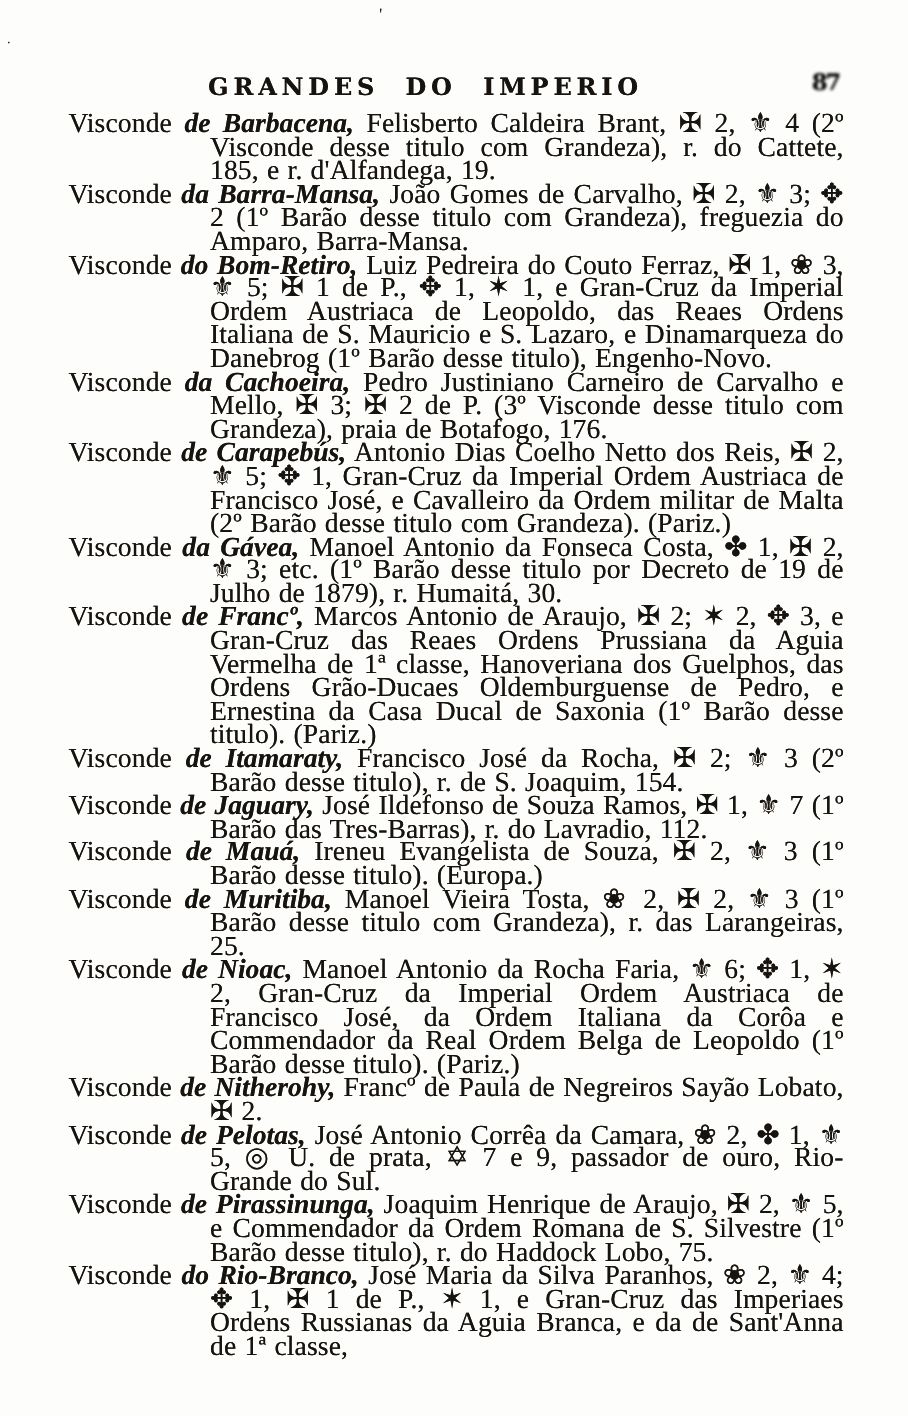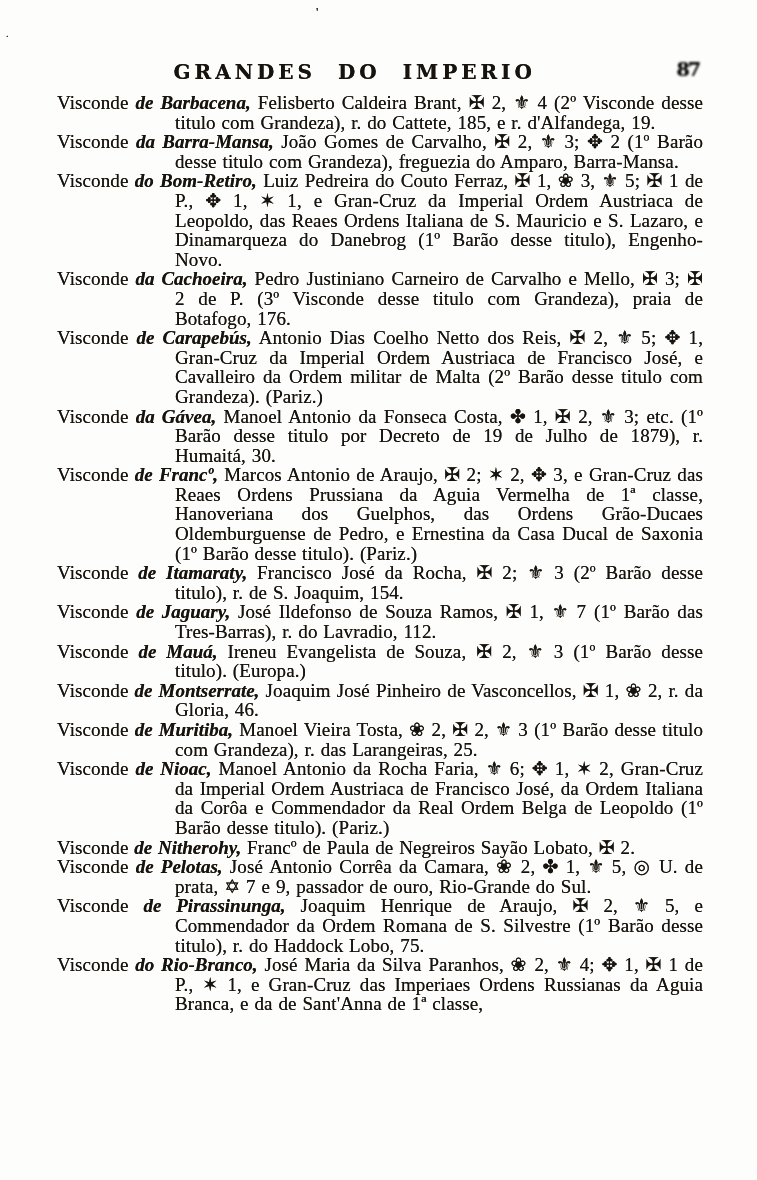--- a/index.html
+++ b/index.html
@@ -48,21 +48,21 @@
     right: 4px;
     top: 0;
     font-family: "DejaVu Serif", serif;
     font-weight: 700;
     font-size: 19px;
     color: #000;
     filter: blur(1.2px);
     letter-spacing: -2px;
   }
   .entries {
-    font-size: 19px;
+    font-size: 23px;
     line-height: 19.6px;
     text-align: justify;
     letter-spacing: 0.1px;
     word-spacing: 1px;
   }
   .entry {
     margin: 0;
     padding-left: 118px;
     text-indent: -118px;
   }
@@ -88,21 +88,20 @@
       <p class="entry"><span class="prefix">Visconde</span> <span class="title">de Barbacena,</span> <span class="body">Felisberto Caldeira Brant, ✠ 2, ⚜ 4 (2º Visconde desse titulo com Grandeza), r. do Cattete, 185, e r. d'Alfandega, 19.</span></p>
       <p class="entry"><span class="prefix">Visconde</span> <span class="title">da Barra-Mansa,</span> <span class="body">João Gomes de Carvalho, ✠ 2, ⚜ 3; ✥ 2 (1º Barão desse titulo com Grandeza), freguezia do Amparo, Barra-Mansa.</span></p>
       <p class="entry"><span class="prefix">Visconde</span> <span class="title">do Bom-Retiro,</span> <span class="body">Luiz Pedreira do Couto Ferraz, ✠ 1, ❀ 3, ⚜ 5; ✠ 1 de P., ✥ 1, ✶ 1, e Gran-Cruz da Imperial Ordem Austriaca de Leopoldo, das Reaes Ordens Italiana de S. Mauricio e S. Lazaro, e Dinamarqueza do Danebrog (1º Barão desse titulo), Engenho-Novo.</span></p>
       <p class="entry"><span class="prefix">Visconde</span> <span class="title">da Cachoeira,</span> <span class="body">Pedro Justiniano Carneiro de Carvalho e Mello, ✠ 3; ✠ 2 de P. (3º Visconde desse titulo com Grandeza), praia de Botafogo, 176.</span></p>
       <p class="entry"><span class="prefix">Visconde</span> <span class="title">de Carapebús,</span> <span class="body">Antonio Dias Coelho Netto dos Reis, ✠ 2, ⚜ 5; ✥ 1, Gran-Cruz da Imperial Ordem Austriaca de Francisco José, e Cavalleiro da Ordem militar de Malta (2º Barão desse titulo com Grandeza). (Pariz.)</span></p>
       <p class="entry"><span class="prefix">Visconde</span> <span class="title">da Gávea,</span> <span class="body">Manoel Antonio da Fonseca Costa, ✤ 1, ✠ 2, ⚜ 3; etc. (1º Barão desse titulo por Decreto de 19 de Julho de 1879), r. Humaitá, 30.</span></p>
       <p class="entry"><span class="prefix">Visconde</span> <span class="title">de Francº,</span> <span class="body">Marcos Antonio de Araujo, ✠ 2; ✶ 2, ✥ 3, e Gran-Cruz das Reaes Ordens Prussiana da Aguia Vermelha de 1ª classe, Hanoveriana dos Guelphos, das Ordens Grão-Ducaes Oldemburguense de Pedro, e Ernestina da Casa Ducal de Saxonia (1º Barão desse titulo). (Pariz.)</span></p>
       <p class="entry"><span class="prefix">Visconde</span> <span class="title">de Itamaraty,</span> <span class="body">Francisco José da Rocha, ✠ 2; ⚜ 3 (2º Barão desse titulo), r. de S. Joaquim, 154.</span></p>
       <p class="entry"><span class="prefix">Visconde</span> <span class="title">de Jaguary,</span> <span class="body">José Ildefonso de Souza Ramos, ✠ 1, ⚜ 7 (1º Barão das Tres-Barras), r. do Lavradio, 112.</span></p>
       <p class="entry"><span class="prefix">Visconde</span> <span class="title">de Mauá,</span> <span class="body">Ireneu Evangelista de Souza, ✠ 2, ⚜ 3 (1º Barão desse titulo). (Europa.)</span></p>
-      <p class="entry"><span class="prefix">Visconde</span> <span class="title">de Montserrate,</span> <span class="body">Joaquim José Pinheiro de Vasconcellos, ✠ 1, ❀ 2, r. da Gloria, 46.</span></p>
       <p class="entry"><span class="prefix">Visconde</span> <span class="title">de Muritiba,</span> <span class="body">Manoel Vieira Tosta, ❀ 2, ✠ 2, ⚜ 3 (1º Barão desse titulo com Grandeza), r. das Larangeiras, 25.</span></p>
       <p class="entry"><span class="prefix">Visconde</span> <span class="title">de Nioac,</span> <span class="body">Manoel Antonio da Rocha Faria, ⚜ 6; ✥ 1, ✶ 2, Gran-Cruz da Imperial Ordem Austriaca de Francisco José, da Ordem Italiana da Corôa e Commendador da Real Ordem Belga de Leopoldo (1º Barão desse titulo). (Pariz.)</span></p>
       <p class="entry"><span class="prefix">Visconde</span> <span class="title">de Nitherohy,</span> <span class="body">Francº de Paula de Negreiros Sayão Lobato, ✠ 2.</span></p>
       <p class="entry"><span class="prefix">Visconde</span> <span class="title">de Pelotas,</span> <span class="body">José Antonio Corrêa da Camara, ❀ 2, ✤ 1, ⚜ 5, ◎ U. de prata, ✡ 7 e 9, passador de ouro, Rio-Grande do Sul.</span></p>
       <p class="entry"><span class="prefix">Visconde</span> <span class="title">de Pirassinunga,</span> <span class="body">Joaquim Henrique de Araujo, ✠ 2, ⚜ 5, e Commendador da Ordem Romana de S. Silvestre (1º Barão desse titulo), r. do Haddock Lobo, 75.</span></p>
       <p class="entry"><span class="prefix">Visconde</span> <span class="title">do Rio-Branco,</span> <span class="body">José Maria da Silva Paranhos, ❀ 2, ⚜ 4; ✥ 1, ✠ 1 de P., ✶ 1, e Gran-Cruz das Imperiaes Ordens Russianas da Aguia Branca, e da de Sant'Anna de 1ª classe,</span></p>
     </div>
 </div>
 
 </body></html>

